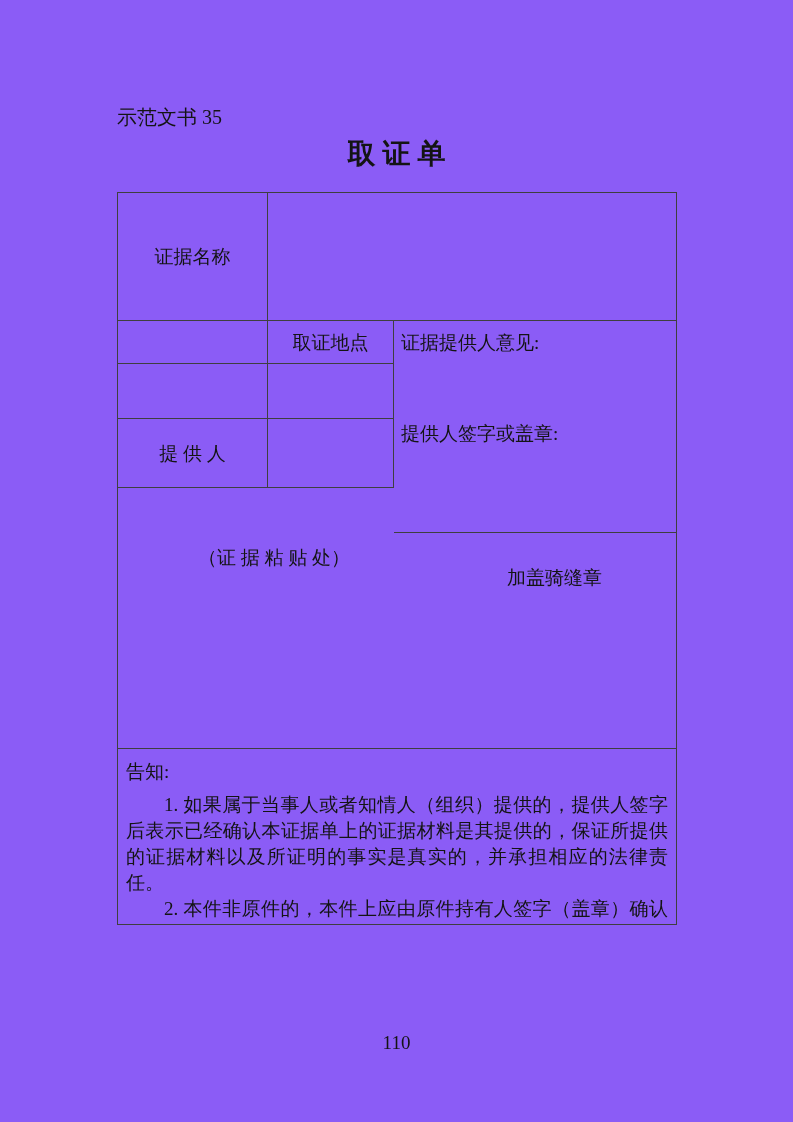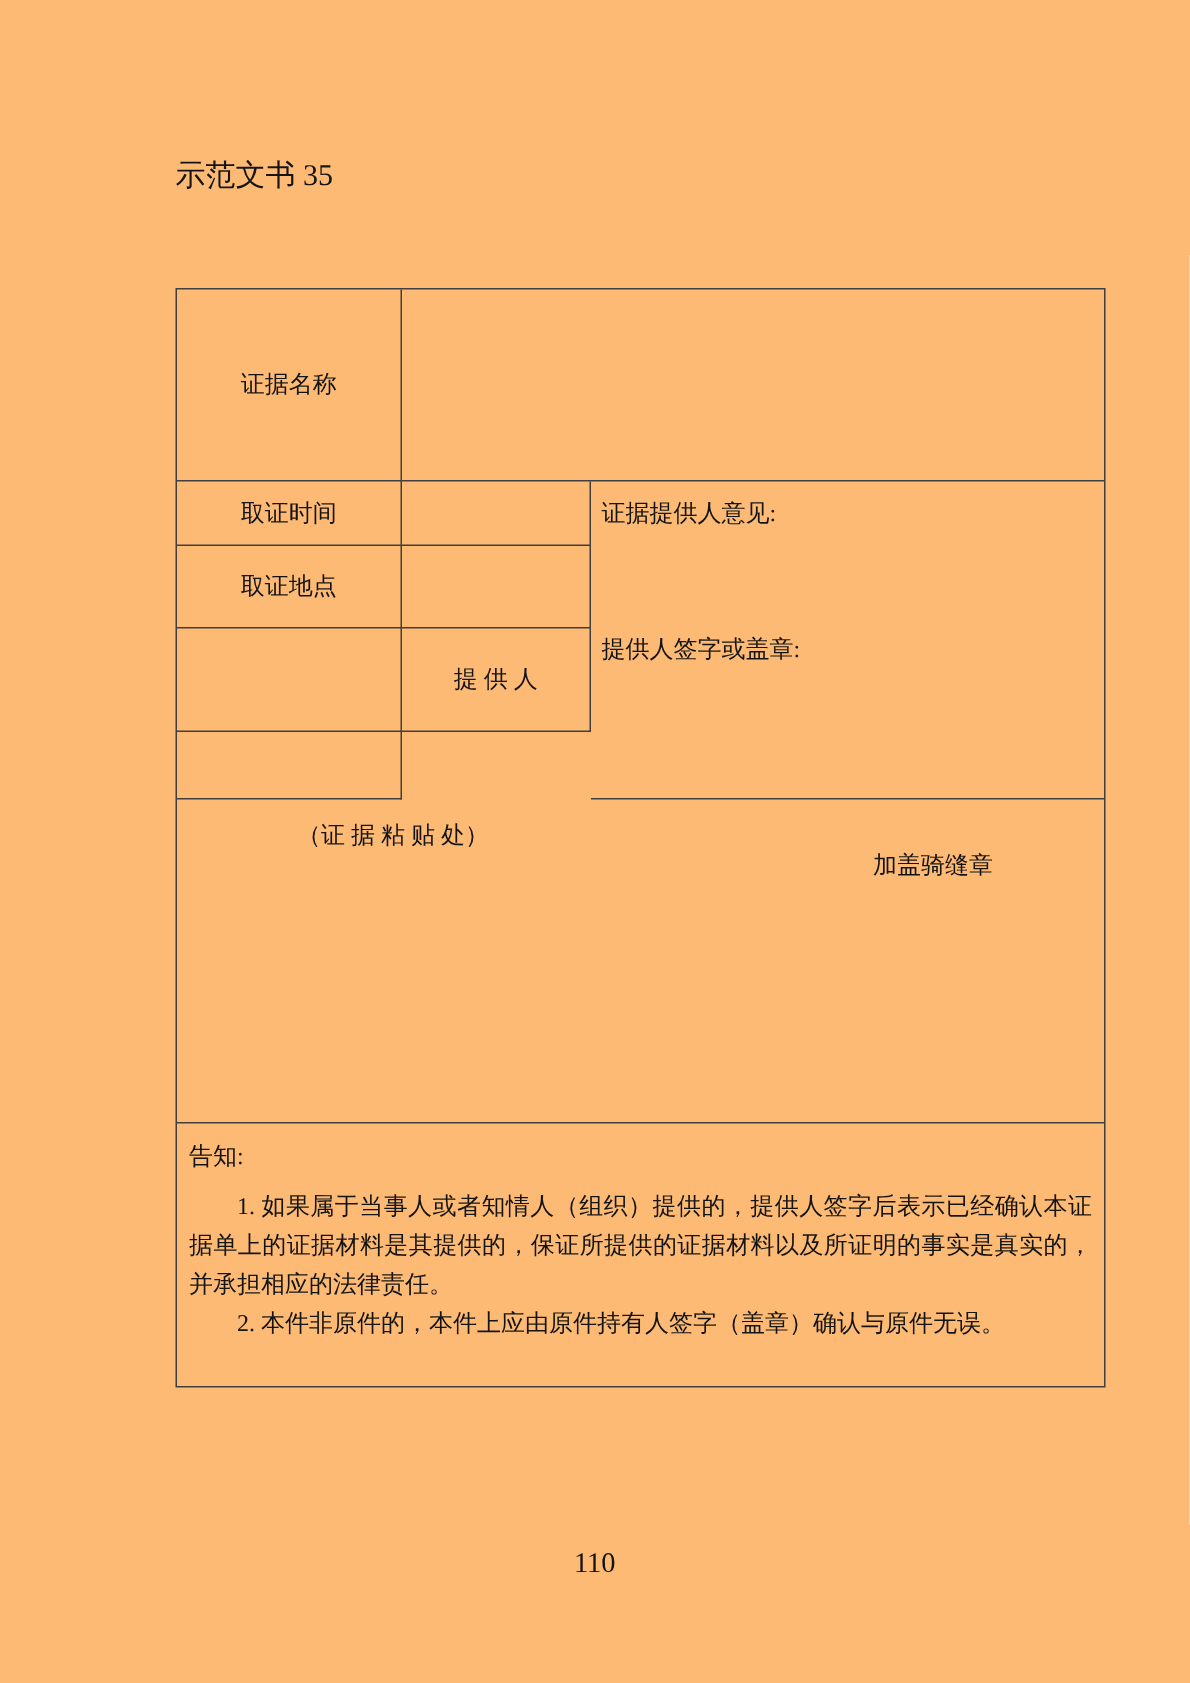--- a/index.html
+++ b/index.html
@@ -1,21 +1,21 @@
 <!DOCTYPE html>
 <html><head>
 <meta charset="utf-8">
 <style>
   html, body { margin: 0; padding: 0; background: #e8e8e8; }
   .page {
     position: relative;
     width: 793px;
     height: 1122px;
     margin: 0 auto;
-    background: #fdba74;
+    background: #8b5cf6;
     font-family: "Liberation Serif", "DejaVu Serif", serif;
     color: #141414;
     overflow: hidden;
   }
   .doc-label {
     position: absolute;
     left: 117px;
     top: 104px;
     font-size: 20px;
     line-height: 26px;
@@ -29,25 +29,25 @@
     text-align: center;
     font-size: 28px;
     font-weight: 700;
     line-height: 34px;
     white-space: pre;
   }
   .form-table {
     position: absolute;
     left: 117px;
     top: 192px;
-    width: 620px;
+    width: 560px;
     height: 733px;
     border: 1px solid #3f3f3f;
     box-sizing: border-box;
-    font-size: 16px;
+    font-size: 19px;
   }
   .fields-grid {
     display: grid;
     grid-template-columns: 150px 126px 1fr;
     grid-template-rows: 128px 43px 55px 69px 45px;
   }
   .cell { box-sizing: border-box; }
   .bb { border-bottom: 1px solid #3f3f3f; }
   .br { border-right: 1px solid #3f3f3f; }
   .label-cell {
@@ -98,33 +98,31 @@
     line-height: 24px;
   }
 </style>
 </head>
 <body>
 
 <div class="page">
 
   <div class="doc-label">示范文书 35</div>
 
+  <div class="page-title">取 证 单</div>
 
   <div class="form-table">
 
     <div class="fields-grid">
 
       <div class="cell label-cell bb br">
         <span class="line">证据名称</span>
       </div>
       <div class="cell bb span-cols"></div>
 
-      <div class="cell label-cell bb br">
-        <span class="line">取证时间</span>
-      </div>
       <div class="cell bb br"></div>
       <div class="cell label-cell bb br">
         <span class="line">取证地点</span>
       </div>
 
       <div class="cell bb span-rows">
         <span class="opinion-line1">证据提供人意见:</span>
         <span class="opinion-line2">提供人签字或盖章:</span>
       </div>
       <div class="cell bb br"></div>

